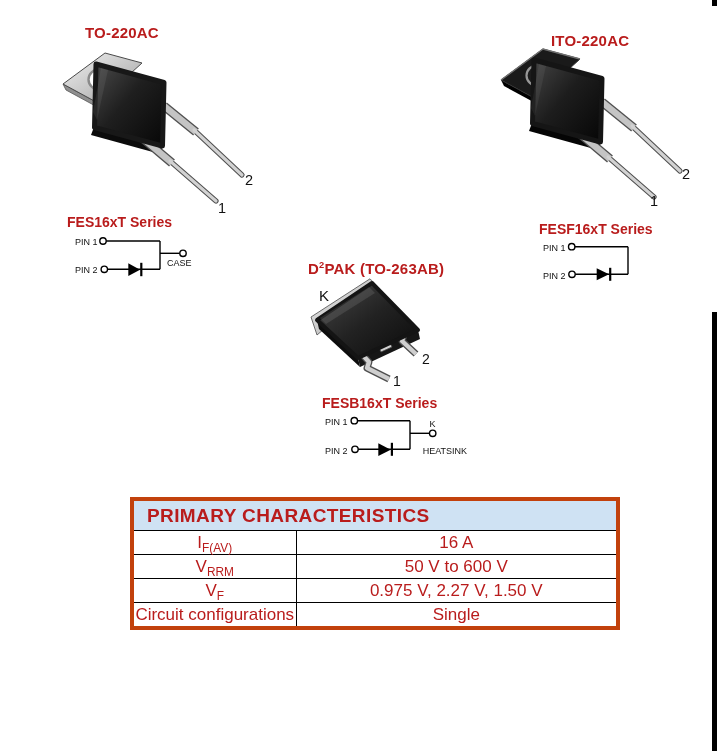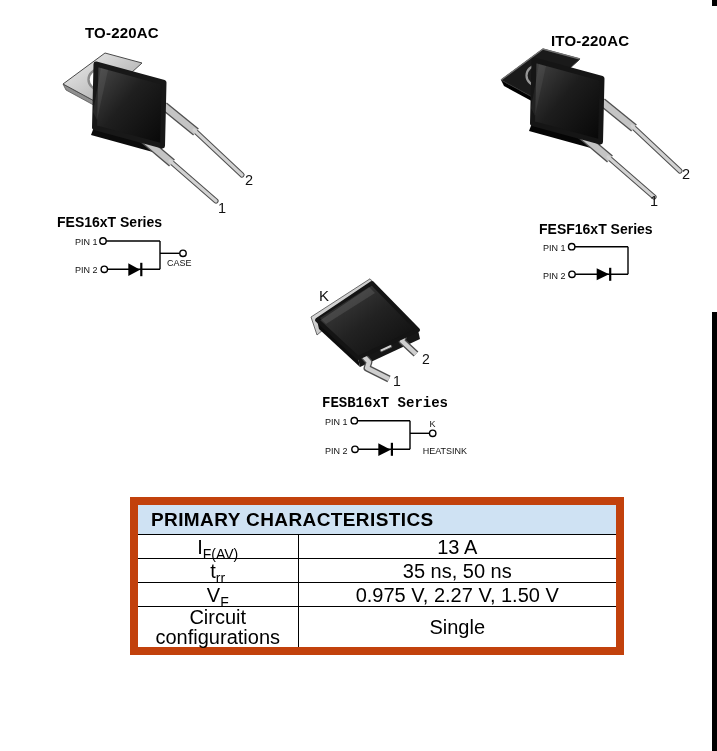--- a/index.html
+++ b/index.html
@@ -1,27 +1,27 @@
 <!DOCTYPE html>
 <html><head>
 <meta charset="utf-8">
 <style>
   html,body{margin:0;padding:0;background:#fff;}
   #canvas{position:relative;width:717px;height:751px;background:#ffffff;overflow:hidden;
-          font-family:"Liberation Sans","DejaVu Sans",sans-serif;color:#000000;}
+          font-family:"Liberation Sans","DejaVu Sans",sans-serif;color:#b91c1c;}
   .abs{position:absolute;}
   .pkg-title{font-size:15px;font-weight:bold;letter-spacing:.2px;white-space:nowrap;}
   .pkg-title sup{font-size:.62em;}
   .series-title{font-size:14px;font-weight:bold;white-space:nowrap;}
   
   #char-table{position:absolute;left:130px;top:497px;width:486px;border-collapse:collapse;table-layout:fixed;}
   #char-table th,#char-table td{border:1px solid #000;padding:0;}
-  #char-table{border:8px solid #c2410c;}
+  #char-table{border:4px solid #c2410c;}
   #char-table th{height:29px;text-align:left;padding-left:13px;font-size:19px;letter-spacing:.4px;font-weight:bold;}
-  #char-table td{height:23px;text-align:center;font-size:20px;line-height:1;}
+  #char-table td{height:23px;text-align:center;font-size:17px;line-height:1;}
   #char-table col.c1{width:164px;}
   #char-table col.c2{width:322px;}
   #char-table sub{font-size:.7em;line-height:0;}
   .edge-mark{position:absolute;background:#000;}
   svg text{font-family:"Liberation Sans","DejaVu Sans",sans-serif;fill:#111;}
 </style>
 </head>
 <body>
 
 <div id="canvas">
@@ -57,21 +57,21 @@
       <polyline points="110,111 156,151" fill="none" stroke="#4f4f4f" stroke-width="5.2" stroke-linecap="round"></polyline>
       <polyline points="80,86 112,113" fill="none" stroke="#c4c4c4" stroke-width="6.4"></polyline>
       <polyline points="110,111 156,151" fill="none" stroke="#d2d2d2" stroke-width="3.1" stroke-linecap="round"></polyline>
     </g>
     <polygon points="36,14 104,32.5 102.5,96 34.5,77.5" fill="url(#b1)" stroke="#181818" stroke-width="5" stroke-linejoin="round"></polygon>
     <polygon points="41,18 48,20 37,70 33,62" fill="rgba(255,255,255,0.07)"></polygon>
     <text x="185" y="135" font-size="14.5">2</text>
     <text x="158" y="163" font-size="14.5">1</text>
   </svg>
 
-  <div class="abs series-title" style="left:57px;top:214px;">FES16xT Series</div>
+  <div class="abs series-title" style="left:67px;top:214px;">FES16xT Series</div>
   <svg class="abs" style="left:66px;top:230px;" width="140" height="58" viewBox="0 0 140 58">
     <text x="9" y="15" font-size="9">PIN 1</text>
     <circle cx="37" cy="11" r="3.2" fill="#fff" stroke="#000" stroke-width="1.4"></circle>
     <line x1="40.2" y1="11" x2="94" y2="11" stroke="#000" stroke-width="1.4"></line>
     <line x1="94" y1="11" x2="94" y2="39.3" stroke="#000" stroke-width="1.4"></line>
     <text x="9" y="43" font-size="9">PIN 2</text>
     <circle cx="38.3" cy="39.3" r="3.2" fill="#fff" stroke="#000" stroke-width="1.4"></circle>
     <line x1="41.5" y1="39.3" x2="94" y2="39.3" stroke="#000" stroke-width="1.4"></line>
     <g>
       <polygon points="62.3,33.3 62.3,46 74,39.7" fill="#000"></polygon>
@@ -123,20 +123,23 @@
     <line x1="90" y1="8.7" x2="90" y2="36.3" stroke="#000" stroke-width="1.4"></line>
     <text x="5" y="40.5" font-size="9">PIN 2</text>
     <circle cx="34" cy="36.3" r="3.2" fill="#fff" stroke="#000" stroke-width="1.4"></circle>
     <line x1="37.2" y1="36.3" x2="90" y2="36.3" stroke="#000" stroke-width="1.4"></line>
     <g>
       <polygon points="58.7,30.3 58.7,42.3 71,36.3" fill="#000"></polygon>
       <line x1="72.2" y1="29.8" x2="72.2" y2="42.8" stroke="#000" stroke-width="2.2"></line>
     </g>
   </svg>
 
+  <div class="abs pkg-title" style="left:308px;top:260px;">
+    <span>D</span><sup>2</sup><span>PAK (TO-263AB)</span>
+  </div>
 
   <svg class="abs" style="left:292px;top:278px;" width="150" height="120" viewBox="0 0 150 120">
     <defs>
       <linearGradient id="m3" x1="0" y1="0" x2="1" y2="1">
         <stop offset="0" stop-color="#ededed"></stop>
           <stop offset="1" stop-color="#a8a8a8"></stop>
       </linearGradient>
       <linearGradient id="b3" x1="0" y1="0" x2="1" y2="1">
         <stop offset="0" stop-color="#484848"></stop>
           <stop offset="0.5" stop-color="#222"></stop>
@@ -153,21 +156,21 @@
       <polyline points="104,47 112,57 110,63 124,76" fill="none" stroke="#4d4d4d" stroke-width="7" stroke-linejoin="round"></polyline>
       <polyline points="104,47 112,57 110,63 124,76" fill="none" stroke="#cfcfcf" stroke-width="4.4" stroke-linejoin="round"></polyline>
     </g>
     <polygon points="80,5 126,52 66,80 25,42" fill="url(#b3)" stroke="#141414" stroke-width="4" stroke-linejoin="round"></polygon>
     <polygon points="77,9 83,15 34,46 28,40" fill="rgba(255,255,255,0.10)"></polygon>
     <text x="27" y="23" font-size="15">K</text>
     <text x="130" y="86" font-size="14">2</text>
     <text x="101" y="108" font-size="14">1</text>
   </svg>
 
-  <div class="abs series-title" style="left:322px;top:395px;font-family:Liberation Mono, monospace;">FESB16xT Series</div>
+  <div class="abs series-title" style="left:322px;top:395px;">FESB16xT Series</div>
   <svg class="abs" style="left:321px;top:412px;" width="150" height="52" viewBox="0 0 150 52">
     <text x="4" y="13" font-size="9">PIN 1</text>
     <circle cx="33.3" cy="8.7" r="3.2" fill="#fff" stroke="#000" stroke-width="1.4"></circle>
     <line x1="36.5" y1="8.7" x2="89" y2="8.7" stroke="#000" stroke-width="1.4"></line>
     <line x1="89" y1="8.7" x2="89" y2="37.3" stroke="#000" stroke-width="1.4"></line>
     <text x="4" y="41.5" font-size="9">PIN 2</text>
     <circle cx="34" cy="37.3" r="3.2" fill="#fff" stroke="#000" stroke-width="1.4"></circle>
     <line x1="37.2" y1="37.3" x2="89" y2="37.3" stroke="#000" stroke-width="1.4"></line>
     <g>
       <polygon points="57.3,31.3 57.3,44 69.7,37.7" fill="#000"></polygon>
@@ -185,25 +188,25 @@
         <col class="c2">
       </colgroup>
     <thead>
       <tr>
         <th colspan="2" id="tbl-head" style="background: rgb(207, 226, 243);">PRIMARY CHARACTERISTICS</th>
       </tr>
     </thead>
     <tbody>
       <tr>
         <td><span>I</span><sub>F(AV)</sub><span></span></td>
-        <td>13 A</td>
-      </tr>
-      <tr>
-        <td><span>t</span><sub>rr</sub><span></span></td>
-        <td>35 ns, 50 ns</td>
+        <td>16 A</td>
+      </tr>
+      <tr>
+        <td><span>V</span><sub>RRM</sub><span></span></td>
+        <td>50 V to 600 V</td>
       </tr>
       <tr>
         <td><span>V</span><sub>F</sub><span></span></td>
         <td>0.975 V, 2.27 V, 1.50 V</td>
       </tr>
       <tr>
         <td><span>Circuit configurations</span><sub></sub><span></span></td>
         <td>Single</td>
       </tr>
     </tbody>

